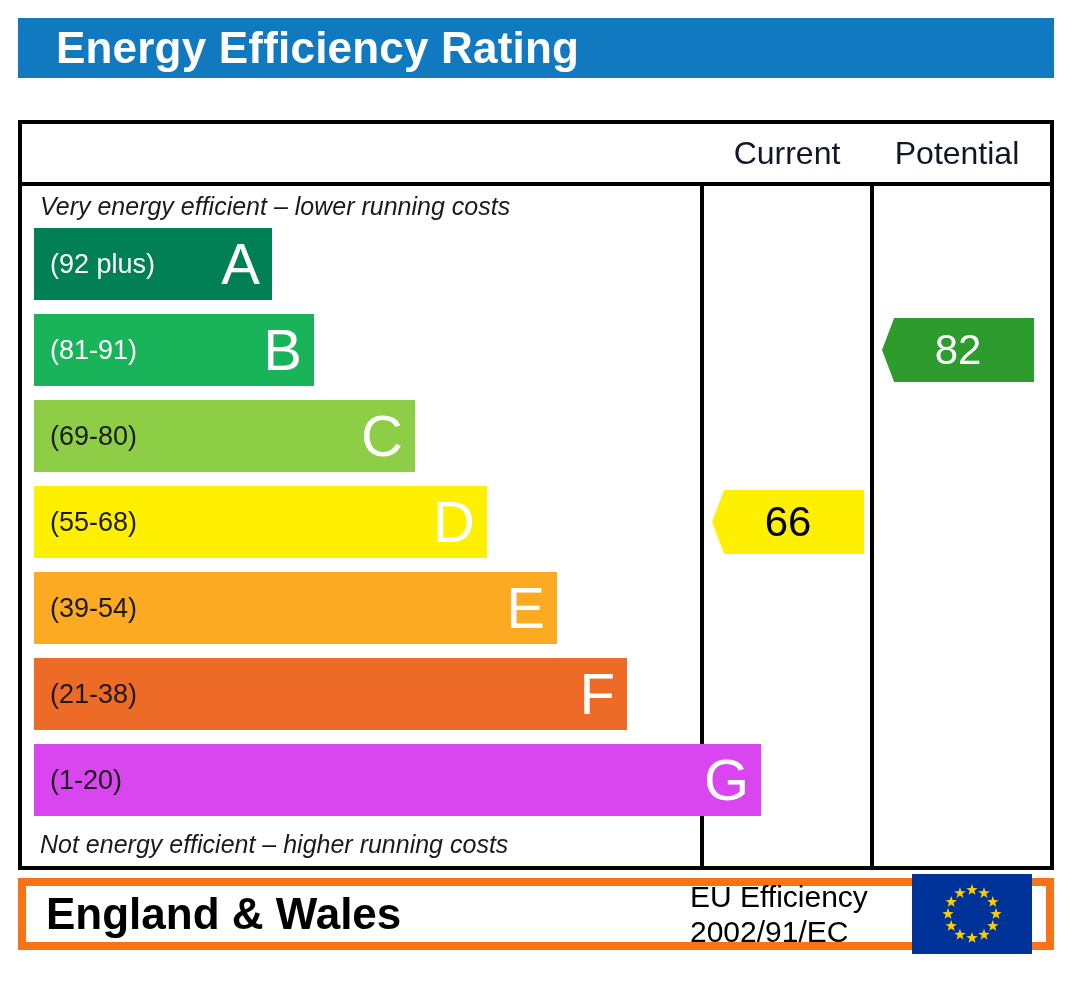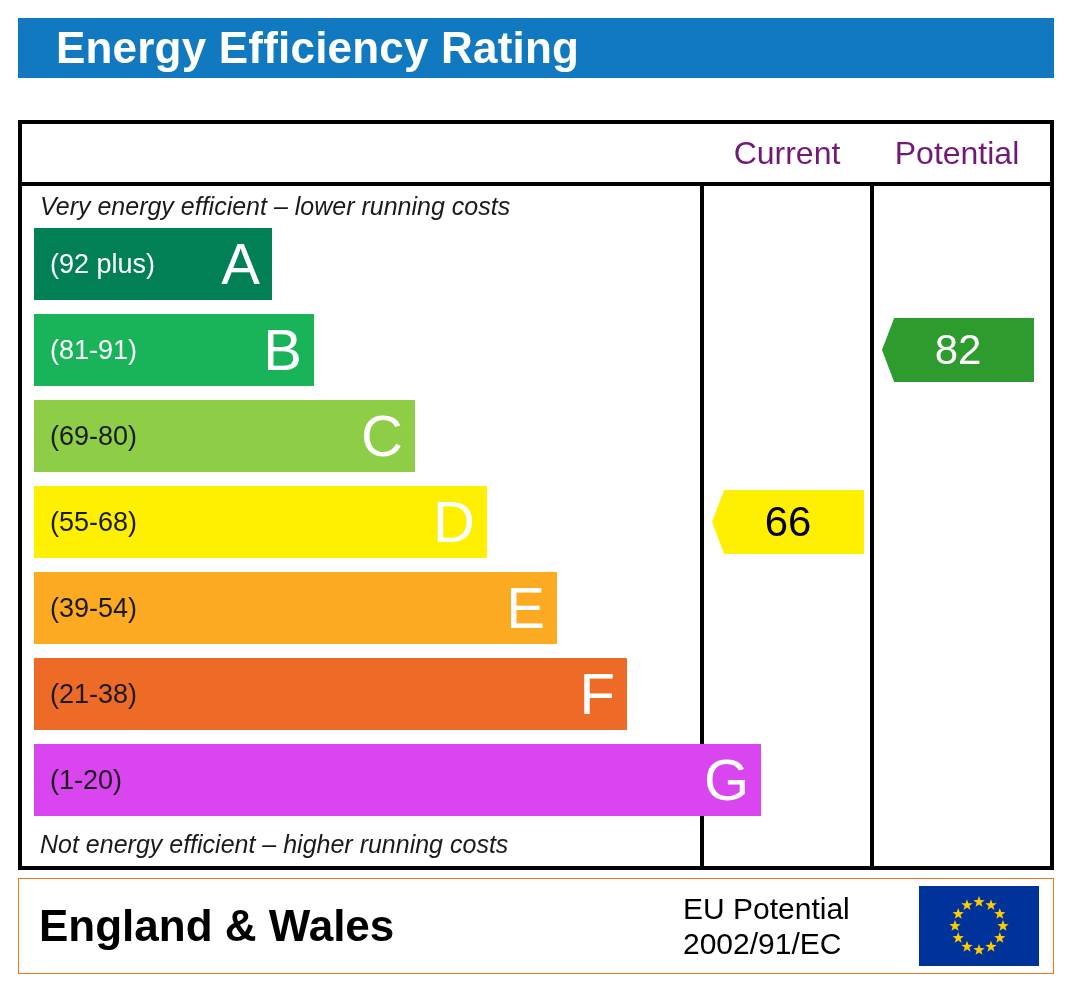--- a/index.html
+++ b/index.html
@@ -67,21 +67,21 @@
     box-sizing: border-box;
   }
   .col-head {
     position: absolute;
     top: 0;
     height: 58px;
     display: flex;
     align-items: center;
     justify-content: center;
     font-size: 32px;
-    color: #701a75;
+    color: #0f172a;
     font-family: "Liberation Sans", sans-serif;
   }
   .col-head.current  { left: 680px; width: 170px; }
   .col-head.potential{ left: 850px; width: 170px; }
 
   
   .vdiv {
     position: absolute;
     top: 62px;
     width: 4px;
@@ -151,22 +151,22 @@
     font-family: "Liberation Sans", sans-serif;
     clip-path: polygon(8% 0%, 100% 0%, 100% 100%, 8% 100%, 0% 50%);
   }
 
   
   .footer {
     position: absolute;
     left: 18px;
     top: 878px;
     width: 1036px;
-    height: 96px;
-    border: 1px solid #f97316;
+    height: 72px;
+    border: 8px solid #f97316;
     box-sizing: border-box;
     background: #ffffff;
   }
   .footer-region {
     position: absolute;
     left: 20px;
     top: 50%;
     transform: translateY(-50%);
     font-size: 44px;
     font-weight: bold;
@@ -256,21 +256,21 @@
         </div>
         <div class="arrow" style="left: 860px; width: 152px; top: 194px; background: rgb(46, 155, 46); color: #ffffff;">
           <span>82</span>
         </div>
       </div>
   </div>
 
   <div class="footer">
     <div class="footer-region">England &amp; Wales</div>
     <div class="footer-directive">
-      <div>EU Potential</div>
+      <div>EU Efficiency</div>
       <div>2002/91/EC</div>
     </div>
     <div class="eu-flag">
       <svg viewBox="0 0 120 80">
         <rect x="0" y="0" width="120" height="80" fill="#003399"></rect>
         <g id="eu-stars" fill="#ffcc00">
             <polygon points="60.00,10.00 61.41,14.06 65.71,14.15 62.28,16.74 63.53,20.85 60.00,18.40 56.47,20.85 57.72,16.74 54.29,14.15 58.59,14.06" fill="#ffcc00"></polygon>
             <polygon points="72.00,13.22 73.41,17.27 77.71,17.36 74.28,19.96 75.53,24.07 72.00,21.62 68.47,24.07 69.72,19.96 66.29,17.36 70.59,17.27" fill="#ffcc00"></polygon>
             <polygon points="80.78,22.00 82.20,26.06 86.49,26.15 83.07,28.74 84.31,32.85 80.78,30.40 77.26,32.85 78.50,28.74 75.08,26.15 79.37,26.06" fill="#ffcc00"></polygon>
             <polygon points="84.00,34.00 85.41,38.06 89.71,38.15 86.28,40.74 87.53,44.85 84.00,42.40 80.47,44.85 81.72,40.74 78.29,38.15 82.59,38.06" fill="#ffcc00"></polygon>

